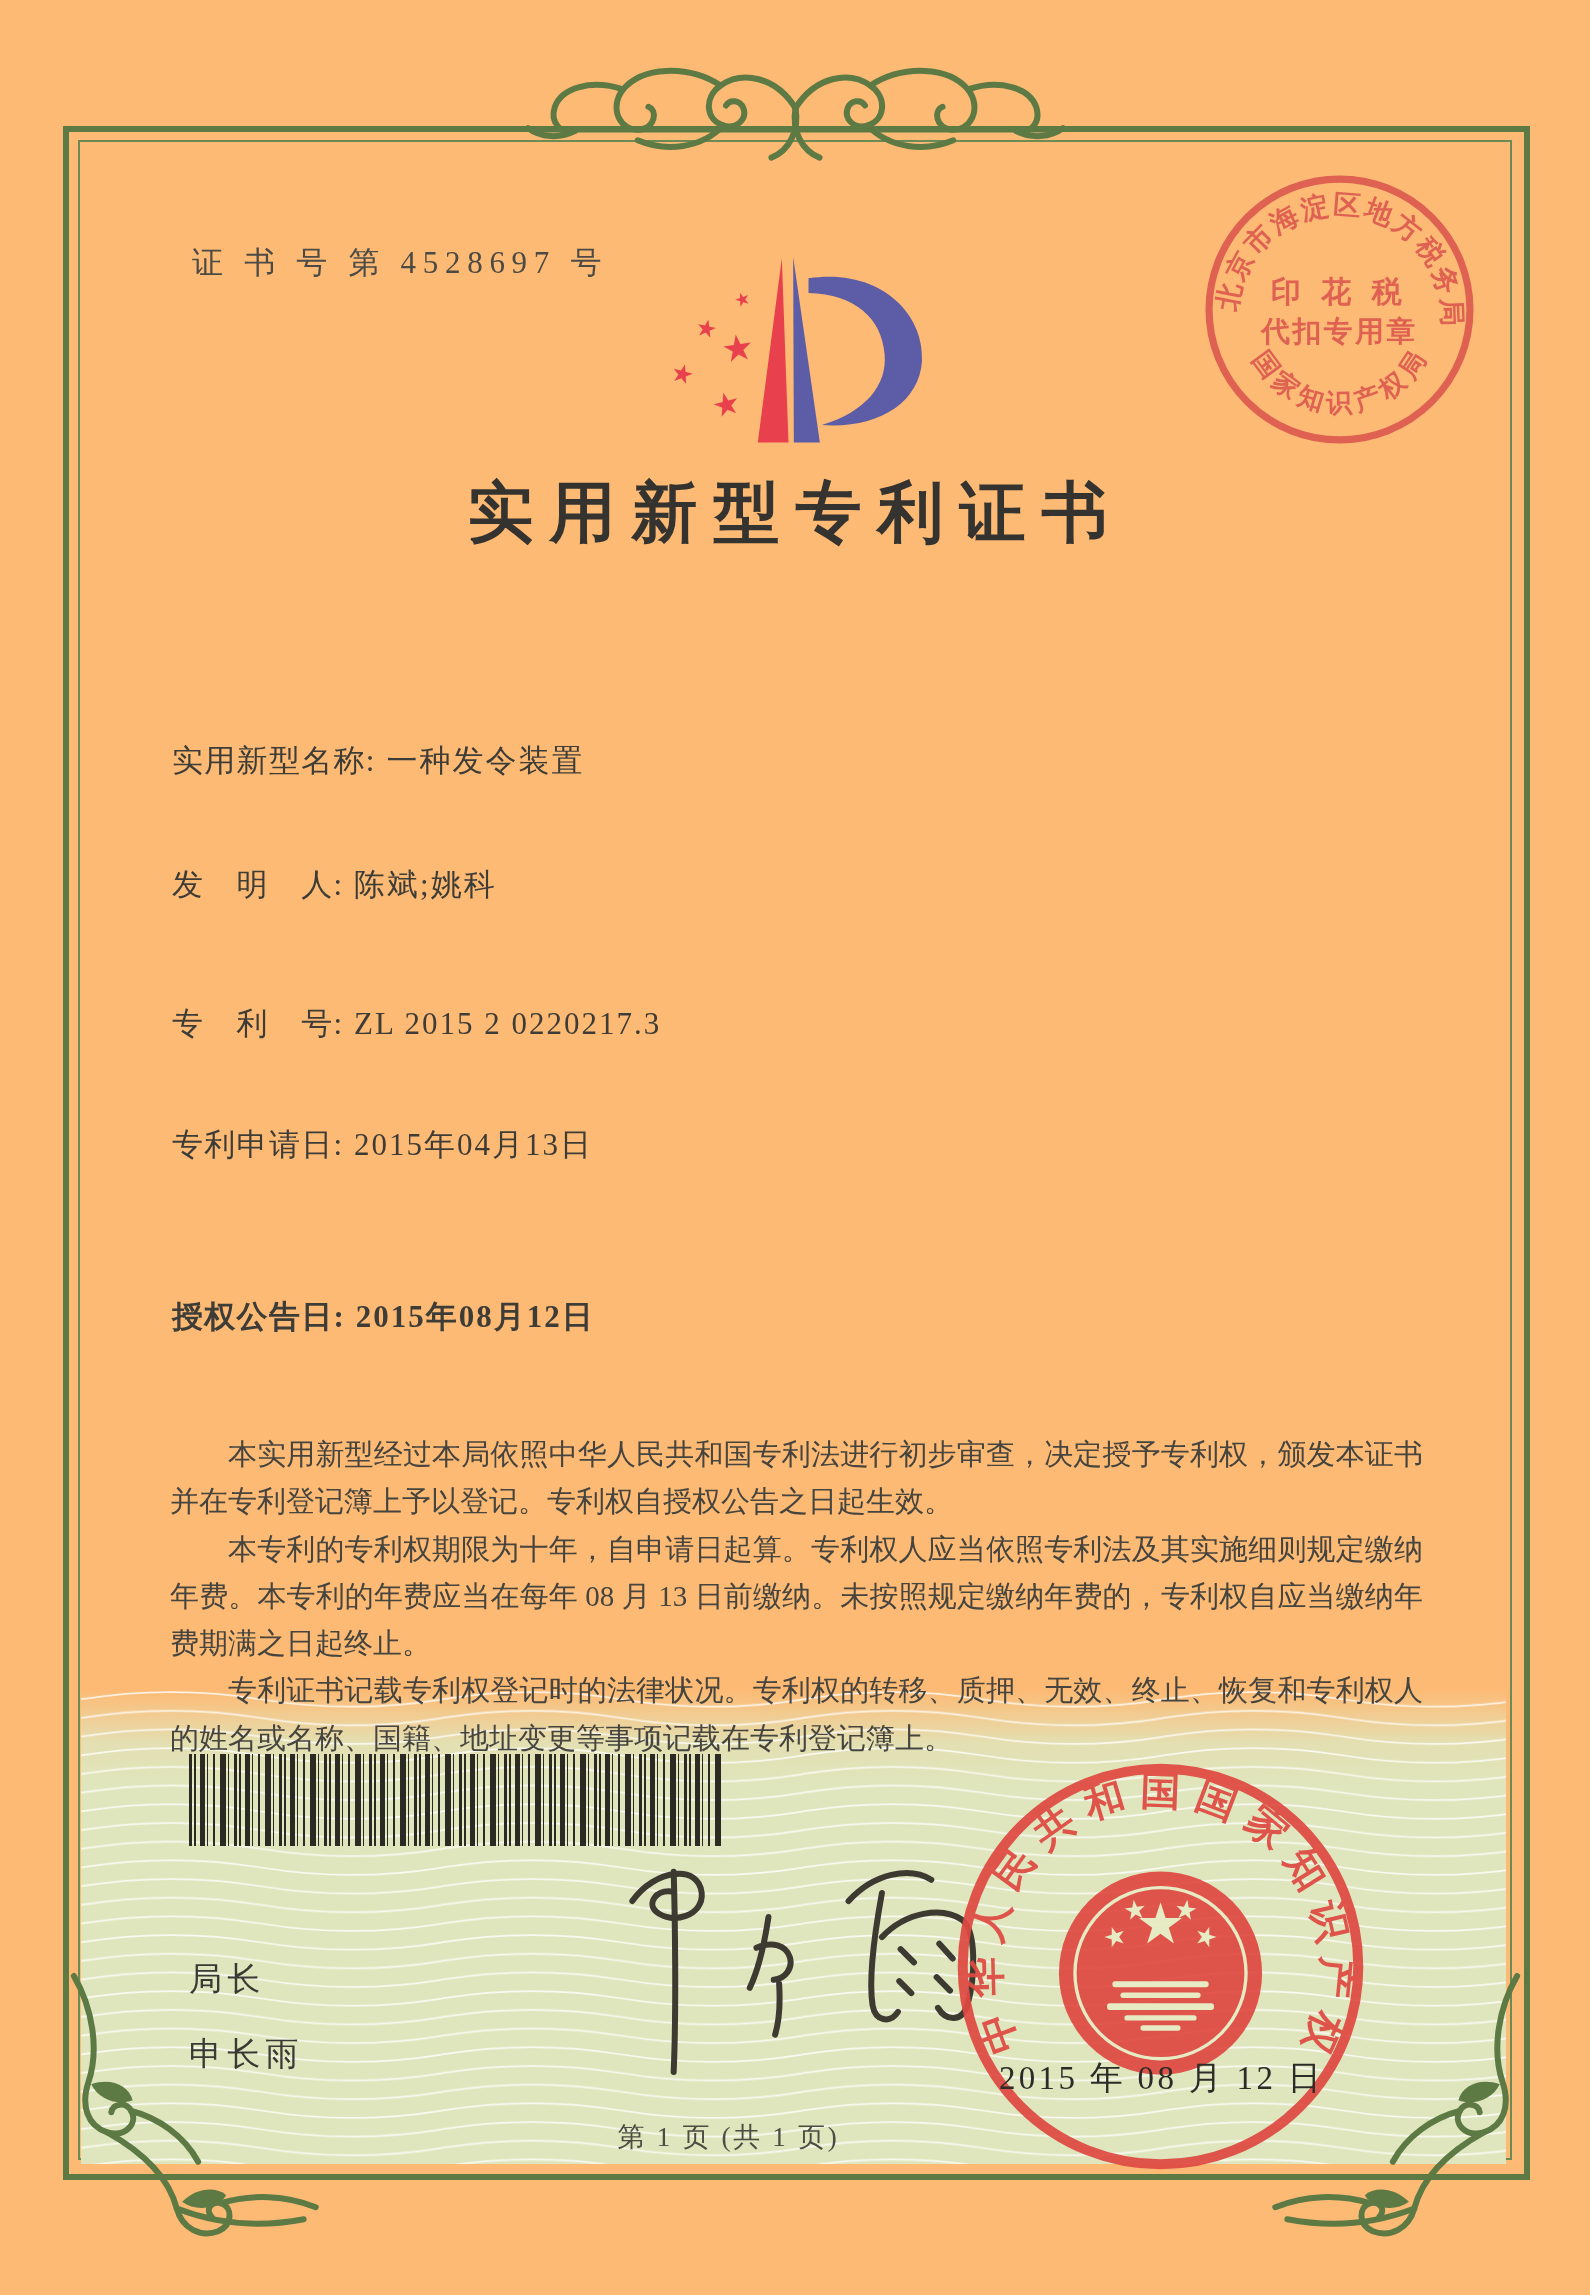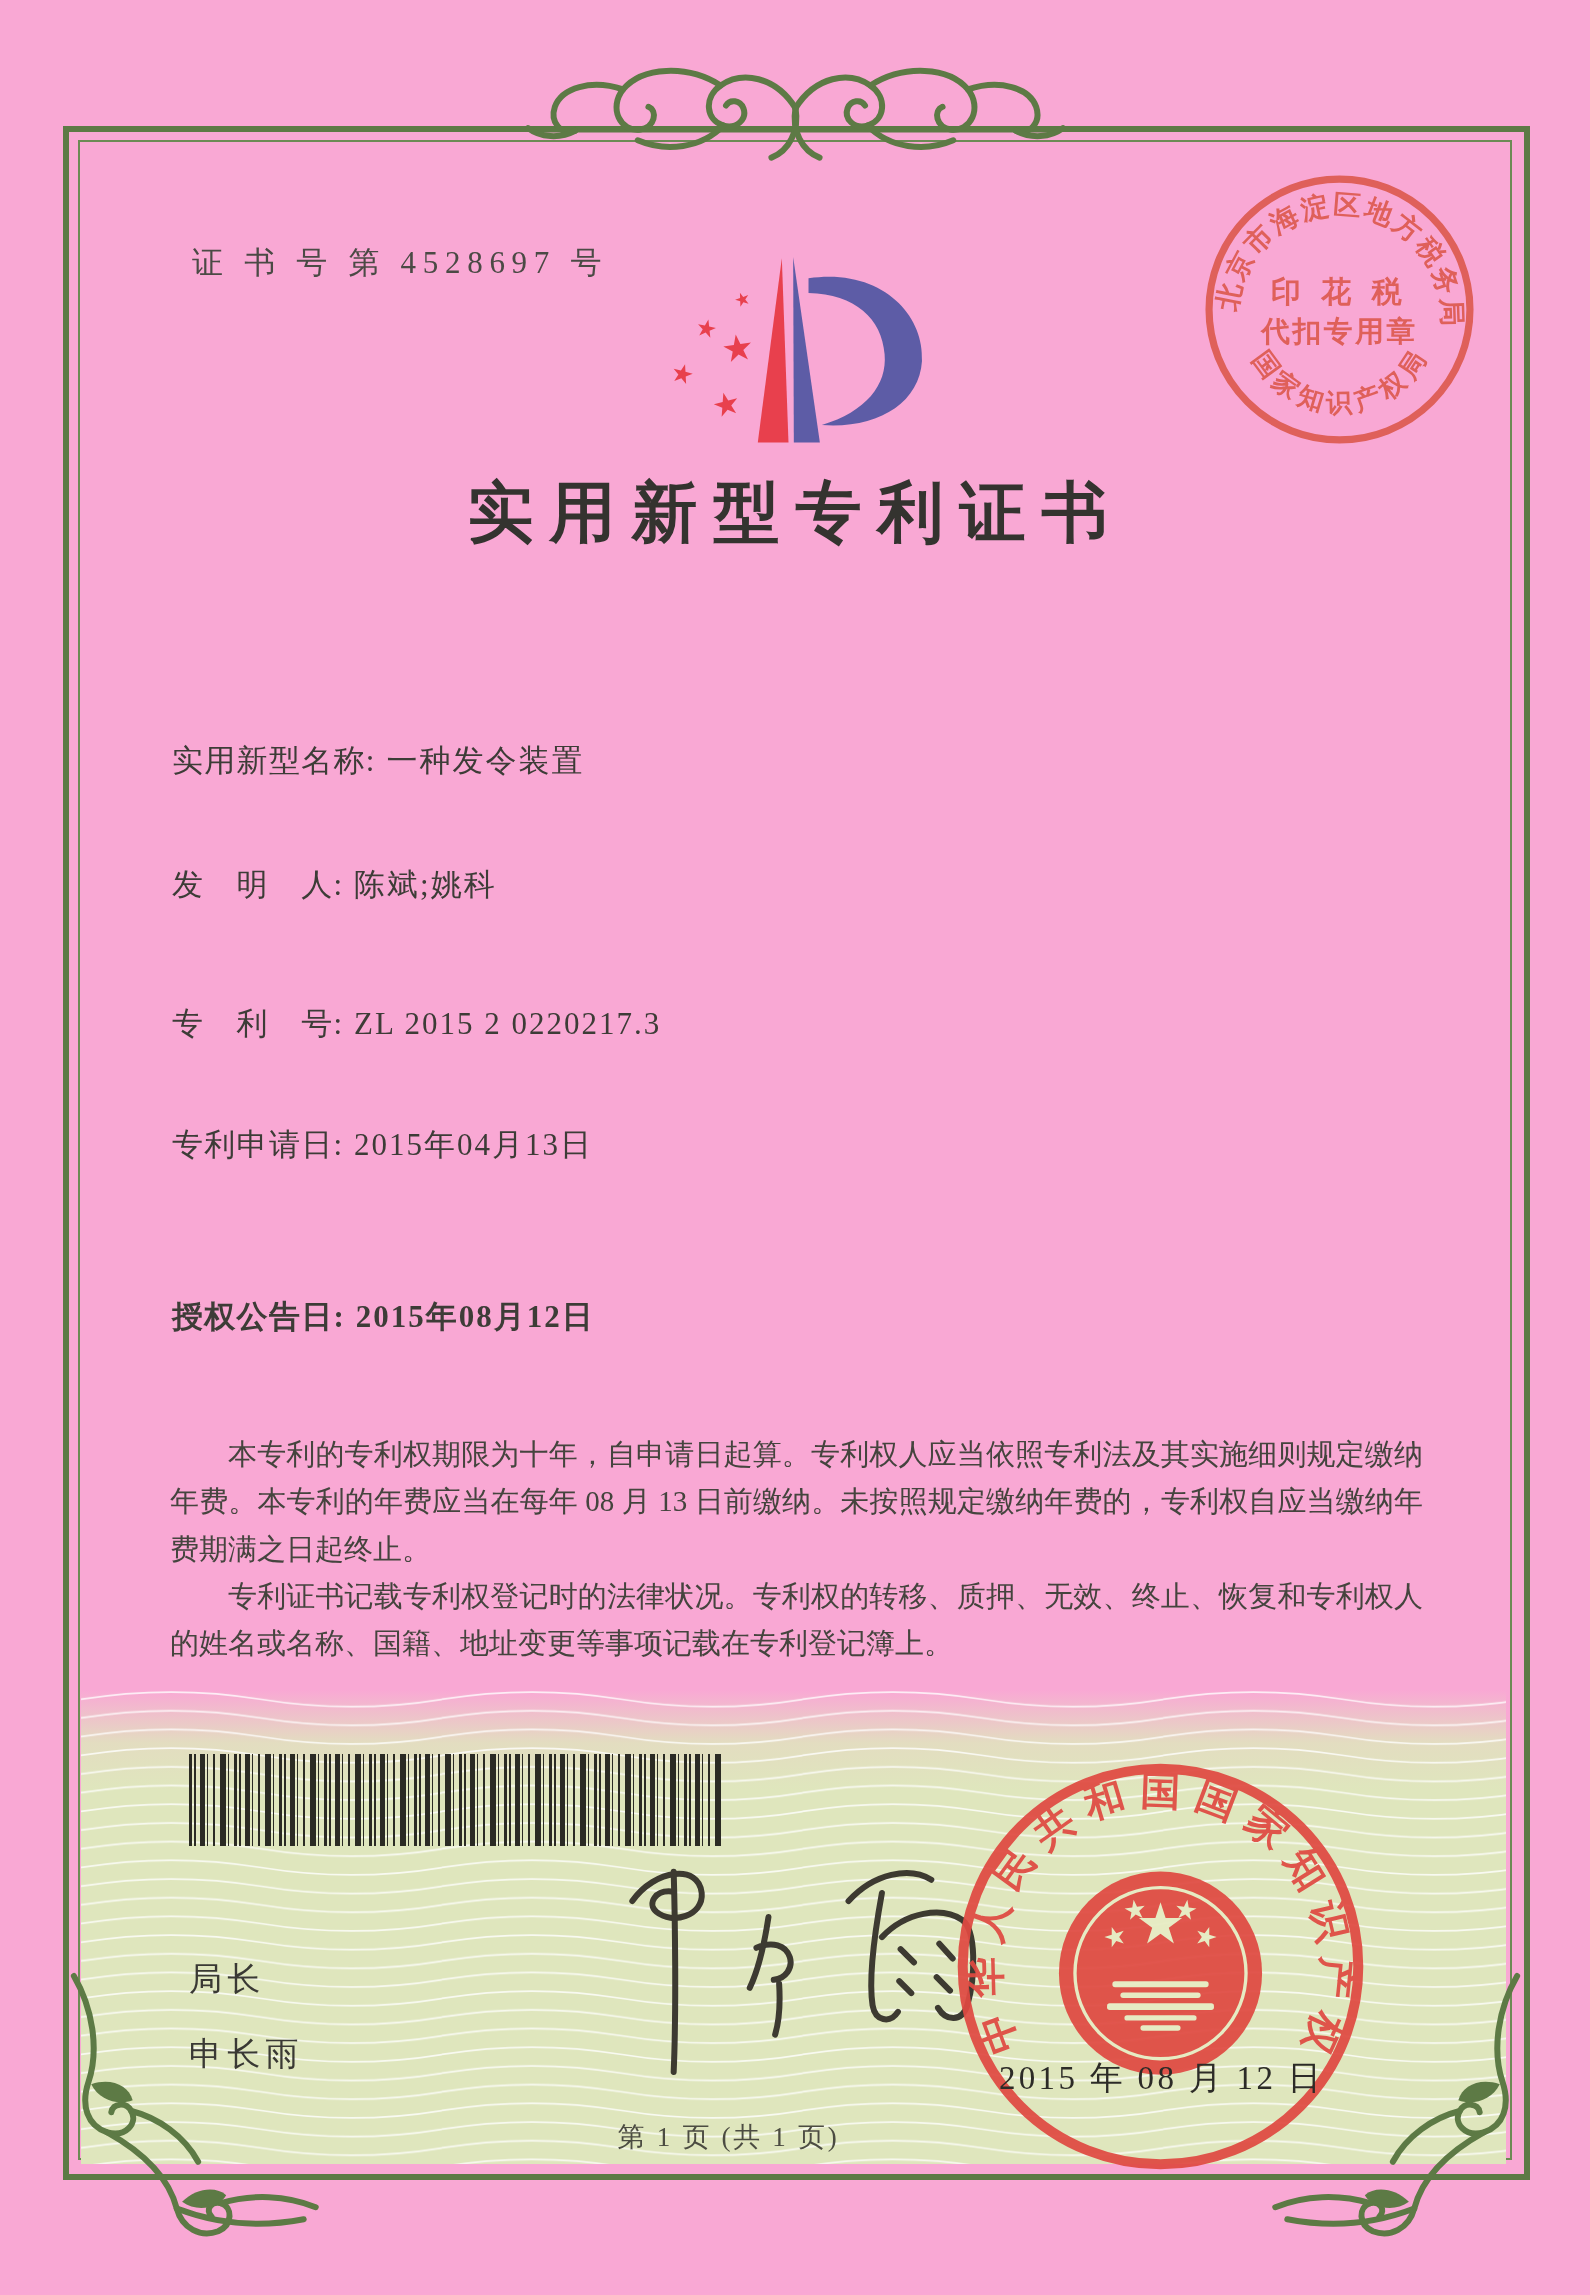--- a/index.html
+++ b/index.html
@@ -3,21 +3,21 @@
 <meta charset="utf-8">
 <style>
   html,body{margin:0;padding:0;}
   body{
     width:1591px;height:2295px;
     background:#f5f3ec;
     font-family:"Liberation Serif","DejaVu Serif",serif;
     position:relative;overflow:hidden;
   }
   .abs{position:absolute;}
-  .page{position:absolute;left:0;top:0;width:1591px;height:2295px;background:#f9a8d4;}
+  .page{position:absolute;left:0;top:0;width:1591px;height:2295px;background:#fdba74;}
 
   
   .frame-outer{left:63px;top:126px;width:1455px;height:2042px;border:6px solid #5d7a45;}
   .frame-inner{left:78px;top:140px;width:1430px;height:2016px;border:2px solid #6c8a55;}
 
   
   .band{left:81px;top:1690px;width:1425px;height:474px;
     background:linear-gradient(180deg, rgba(223,230,189,0) 0px, rgba(223,230,189,.85) 53px, #dfe6bd 100px);
     overflow:hidden;}
   .band svg{position:absolute;left:0;top:0;}
@@ -163,20 +163,21 @@
     <span class="fl">专　利　号:</span><span class="fv">ZL 2015 2 0220217.3</span>
   </div>
   <div class="abs field" style="top:1124px;">
     <span class="fl">专利申请日:</span><span class="fv">2015年04月13日</span>
   </div>
   <div class="abs field" style="top:1296px;font-weight:bold;">
     <span class="fl">授权公告日:</span><span class="fv">2015年08月12日</span>
   </div>
 
   <div class="abs paras">
+    <p>本实用新型经过本局依照中华人民共和国专利法进行初步审查，决定授予专利权，颁发本证书并在专利登记簿上予以登记。专利权自授权公告之日起生效。</p>
     <p>本专利的专利权期限为十年，自申请日起算。专利权人应当依照专利法及其实施细则规定缴纳年费。本专利的年费应当在每年 08 月 13 日前缴纳。未按照规定缴纳年费的，专利权自应当缴纳年费期满之日起终止。</p>
     <p>专利证书记载专利权登记时的法律状况。专利权的转移、质押、无效、终止、恢复和专利权人的姓名或名称、国籍、地址变更等事项记载在专利登记簿上。</p>
   </div>
 
   <div class="abs barcode"></div>
 
   <div class="abs director-label">局长</div>
   <div class="abs director-name">申长雨</div>
 
   <svg class="abs" style="left:568px;top:1837px;" width="481" height="287" viewBox="0 0 720 430">

